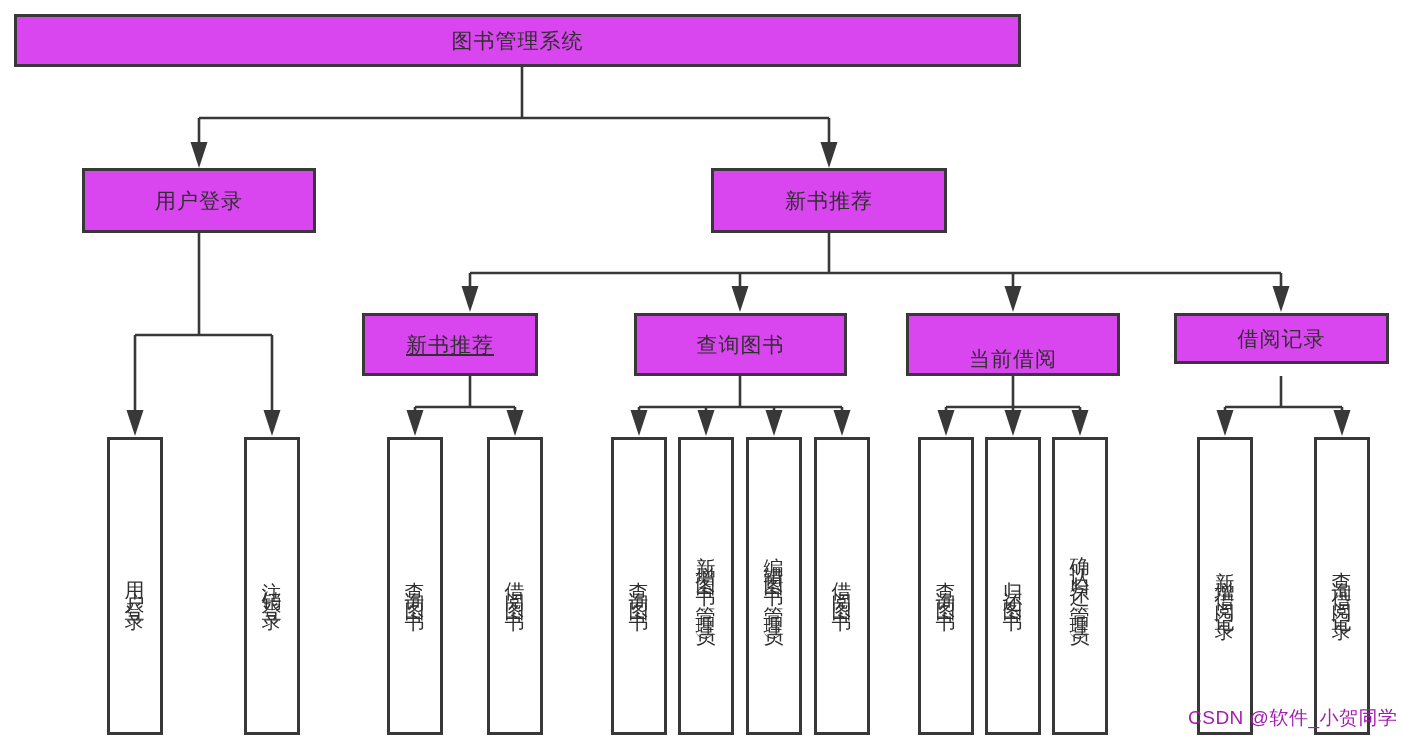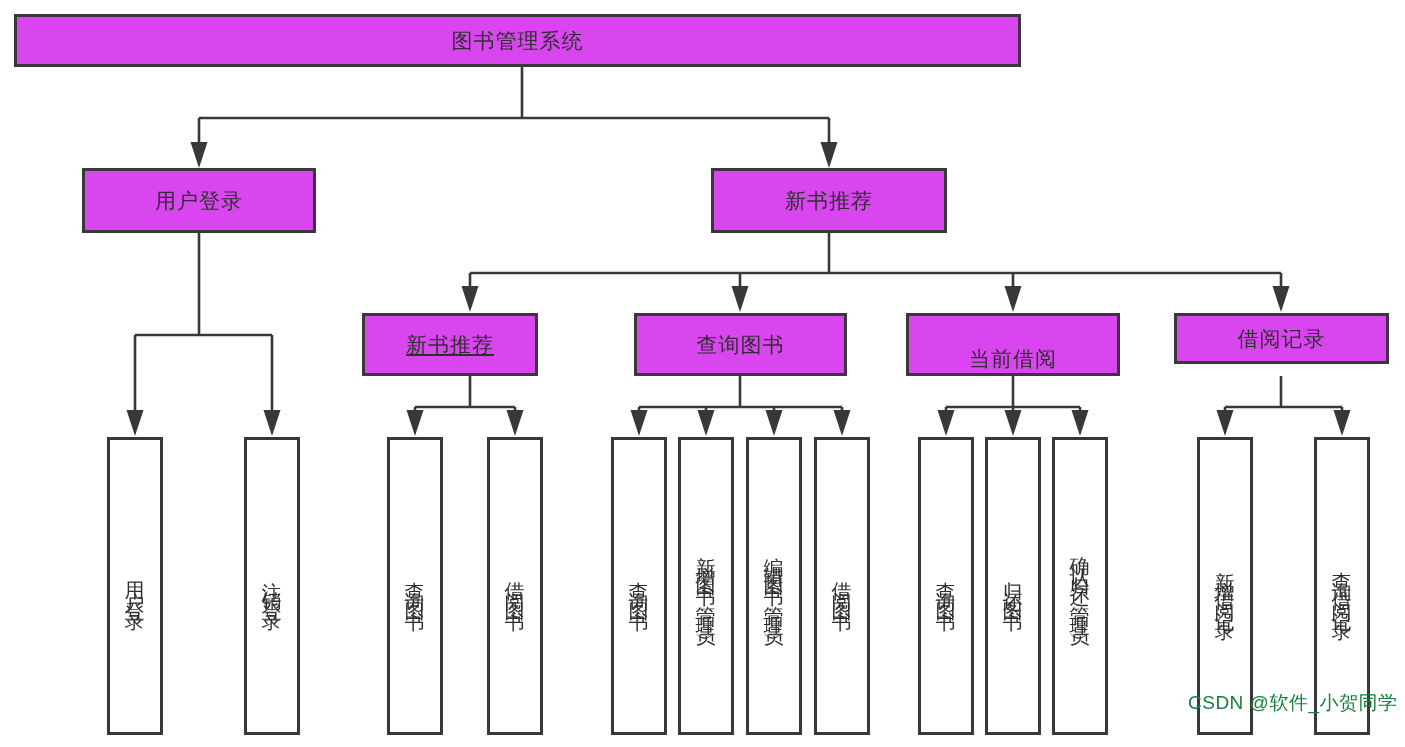--- a/index.html
+++ b/index.html
@@ -38,24 +38,24 @@
   }
   .vlabel{
     writing-mode:vertical-rl;
     font-size:20px;
     letter-spacing:10px;
     line-height:1;
     white-space:nowrap;
   }
   .watermark{
     position:absolute;
-    left:1188px;top:690px;
+    left:1188px;top:705px;
     z-index:3;
     font-size:19px;
-    color:#15803d;
+    color:#a21caf;
     letter-spacing:0.5px;
     white-space:nowrap;
   }
 </style>
 </head>
 <body>
 
 <div class="canvas">
 
   <svg class="connector-layer" width="1405" height="747" viewBox="0 0 1405 747">

